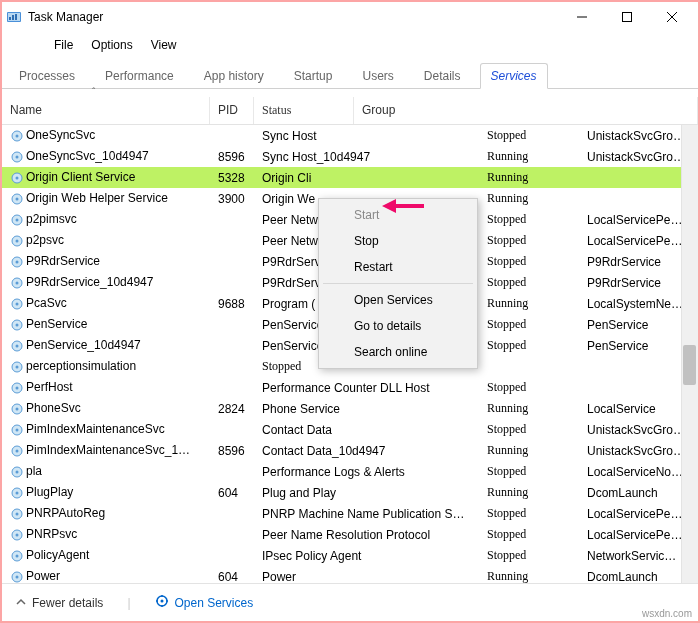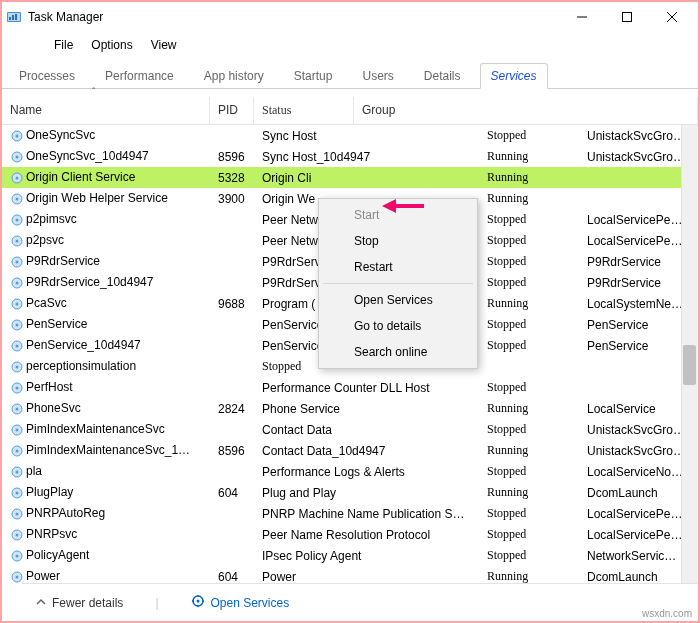--- a/index.html
+++ b/index.html
@@ -26,21 +26,21 @@
     .tbody { flex: 1; overflow-y: auto; position: relative; }
     .row { display: flex; height: 21px; align-items: center; }
     .row.selected { background: #bef264; }
     .cell { padding: 1px 8px; white-space: nowrap; overflow: hidden; text-overflow: ellipsis; }
     .svc-icon { width: 14px; height: 14px; margin-right: 2px; display: inline-flex; vertical-align: middle; }
     .context-menu { position: absolute; background: #f2f2f2; border: 1px solid #ccc; box-shadow: 2px 2px 8px rgba(0,0,0,0.25); padding: 3px; width: 160px; z-index: 10; }
     .ctx-item { padding: 6px 24px 6px 32px; font-size: 12px; color: #000; }
     .ctx-item.disabled { color: #888; }
     .ctx-sep { height: 1px; background: #d7d7d7; margin: 3px 1px; }
     .arrow { position: absolute; z-index: 11; }
-    .statusbar { display: flex; border-top: 1px solid #e3e3e3; padding: 10px 14px; gap: 32px; align-items: center; margin-left: 20px; }
+    .statusbar { display: flex; border-top: 1px solid #e3e3e3; padding: 10px 14px; gap: 24px; align-items: center; }
     .status-link { display: flex; align-items: center; gap: 6px; color: #333; }
     .status-link.blue { color: #0066cc; }
     .status-divider { color: #ccc; }
     .scrollbar { position: absolute; right: 0; top: 0; bottom: 0; width: 17px; background: #f0f0f0; border-left: 1px solid #e3e3e3; }
     .scroll-thumb { position: absolute; right: 2px; width: 13px; background: #c1c1c1; border-radius: 2px; }
     .footer-watermark { position: absolute; bottom: 4px; right: 8px; color: #999; font-size: 10px; }
   </style>
 </head>
 <body>
 

